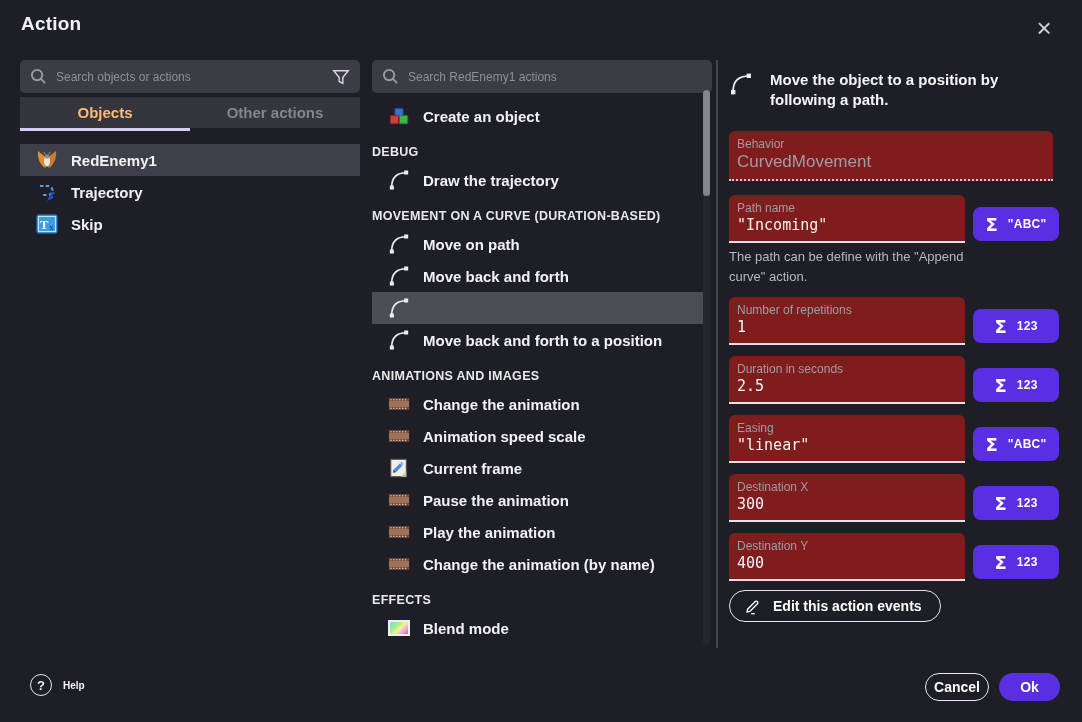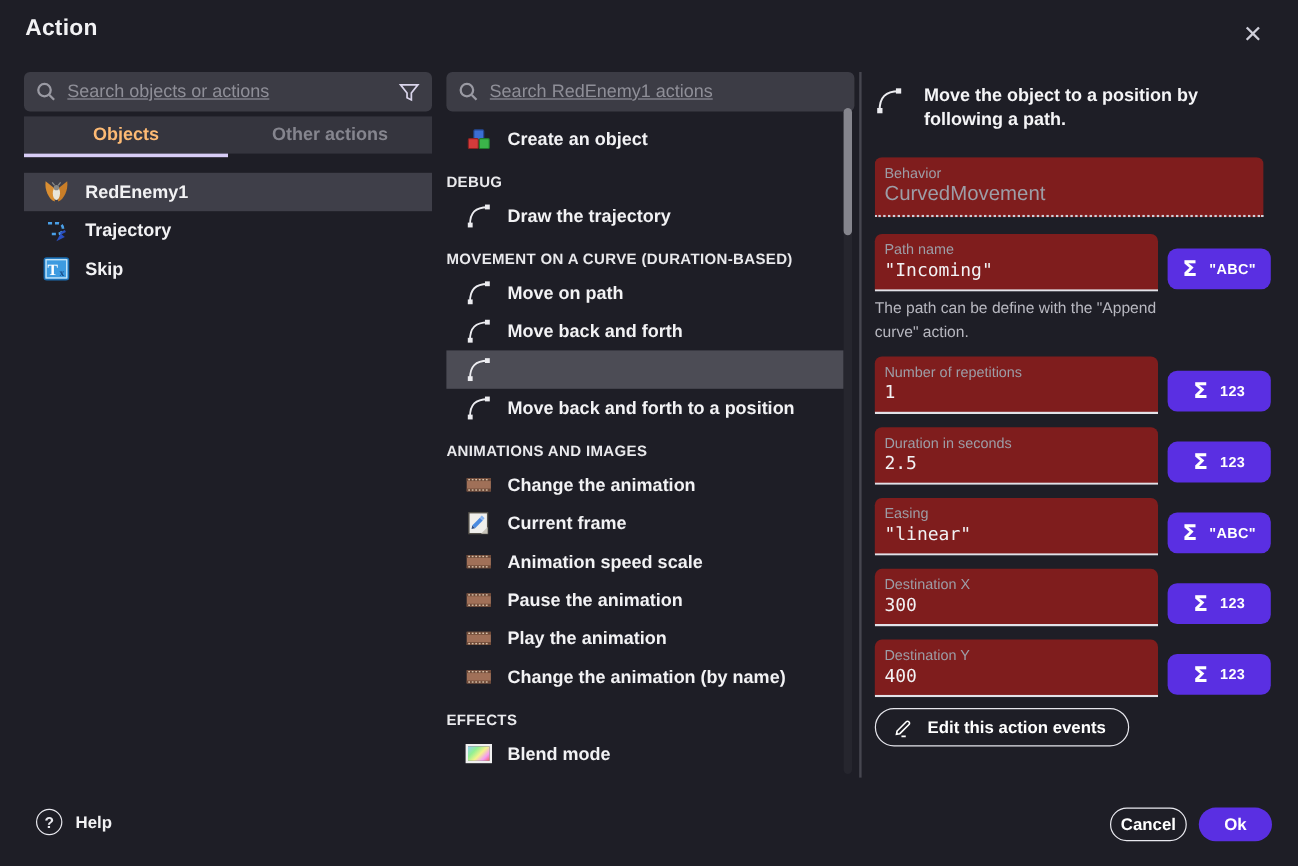--- a/index.html
+++ b/index.html
@@ -7,21 +7,21 @@
   body { font-family:"Liberation Sans", sans-serif; }
   .dialog {
     position:relative; width:1082px; height:722px;
     background:#1e1e26; color:#f2f2f4; overflow:hidden;
   }
   .title { position:absolute; left:21px; top:13px; font-size:19px; font-weight:700; letter-spacing:.2px; }
   .close-btn { position:absolute; right:24px; top:14px; width:28px; height:28px; display:flex; align-items:center; justify-content:center; cursor:pointer; background:none; border:none; color:#cfcfda; font-size:26px; line-height:1; font-weight:400; }
 
   
   .searchbox { position:absolute; height:33px; background:#3c3c45; border-radius:5px; display:flex; align-items:center; padding:0 10px; gap:9px; }
-  .searchbox .ph { color:#8f8f98; font-size:15px; flex:1; white-space:nowrap; overflow:hidden;text-decoration:underline; }
+  .searchbox .ph { color:#8f8f98; font-size:12px; flex:1; white-space:nowrap; overflow:hidden; }
   .sicon { display:flex; align-items:center; }
 
   
   .tabs { position:absolute; left:20px; top:97px; width:340px; height:31px; display:flex; background:#35353e; }
   .tab { flex:1; display:flex; align-items:center; justify-content:center; font-size:15px; font-weight:700; color:#85858e; position:relative; cursor:pointer; }
   .tab.active { color:#fdba74;text-align:center; }
   .tab.active::after { content:""; position:absolute; left:0; right:0; bottom:-3px; height:3px; background:#d8cdf6; }
   .obj-list { position:absolute; left:20px; top:144px; width:340px; }
   .obj-row { height:32px; display:flex; align-items:center; gap:12px; padding-left:15px; cursor:pointer; }
   .obj-row.selected { background:#3f3f49; }
@@ -53,21 +53,21 @@
   .frow .field { width:236px; }
   .sigma-btn { position:absolute; right:0; top:12px; width:86px; height:34px; background:#5a2fe2; border:none; border-radius:8px; color:#fff; display:flex; align-items:center; justify-content:center; gap:10px; cursor:pointer; }
   .sigma-btn .sig { font-size:18px; font-weight:700; font-family:"DejaVu Sans", sans-serif; }
   .sigma-btn .sigtype { font-size:12px; font-weight:700; letter-spacing:.3px; }
   .helper { position:absolute; left:729px; top:247px; width:250px; font-size:13px; color:#b8b8c0; line-height:1.55; }
   .edit-btn { position:absolute; left:729px; top:590px; height:32px; padding:0 18px 0 14px; background:none; border:1px solid #e6e6ec; border-radius:16px; color:#fff; font-size:14px; font-weight:700; display:flex; align-items:center; gap:11px; cursor:pointer; font-family:"Liberation Sans", sans-serif;justify-content:center; }
 
   
   .help { position:absolute; left:30px; top:674px; display:flex; align-items:center; gap:11px; cursor:pointer; }
   .help-circle { width:22px; height:22px; border:1.6px solid #e8e8ee; border-radius:50%; display:flex; align-items:center; justify-content:center; font-size:13px; font-weight:700; color:#e8e8ee; }
-  .help-label { font-size:14px; font-weight:700; color:#f2f2f4;text-align:right; }
+  .help-label { font-size:10px; font-weight:700; color:#f2f2f4;text-align:right; }
   .cancel-btn { position:absolute; left:925px; top:673px; width:64px; height:28px; background:none; border:1px solid #e9e9ef; border-radius:14px; color:#fff; font-size:14px; font-weight:700; cursor:pointer; font-family:"Liberation Sans", sans-serif; }
   .ok-btn { position:absolute; left:999px; top:673px; width:61px; height:28px; background:#5a2fe2; border:none; border-radius:14px; color:#fff; font-size:14px; font-weight:700; cursor:pointer; font-family:"Liberation Sans", sans-serif; }
 
   
   .blend-swatch { width:22px; height:16px; border:2px solid #f0f0f0; background:linear-gradient(135deg,#8fd0f4 0%,#92f092 30%,#f4f48c 55%,#f49cf4 78%,#f46060 100%); }
   svg { display:block; }
 </style>
 </head>
 <body>
 
@@ -236,33 +236,20 @@
               <rect x="18.4" y="16.1" width="1.6" height="1.3"></rect>
             </g>
           </svg>
       </span>
       <span class="mlabel">Change the animation</span>
     </div>
 
     <div class="mrow">
       <span class="micon">
         <svg width="22" height="22" viewBox="0 0 24 24">
-            <rect x="3" y="2.5" width="17" height="19" fill="#f0efec" stroke="#55514a" stroke-width="1.2"></rect>
-            <path d="M14 21.5 L20 15.5 V21.5 Z" fill="#c8c4ba"></path>
-            <path d="M6 14 L13 7 L15.6 9.6 L8.6 16.6 Z" fill="#4a8ae0"></path>
-            <path d="M6 14 L5.4 17.2 L8.6 16.6 Z" fill="#2a4a80"></path>
-            <rect x="13.4" y="5.9" width="3.6" height="2.4" transform="rotate(45 15.2 7.1)" fill="#86b4f0"></rect>
-          </svg>
-      </span>
-      <span class="mlabel">Current frame</span>
-    </div>
-
-    <div class="mrow">
-      <span class="micon">
-        <svg width="22" height="22" viewBox="0 0 24 24">
             <rect x="1" y="6" width="22" height="12" fill="#a07058"></rect>
             <rect x="1" y="6" width="22" height="2.6" fill="#6e4a38"></rect>
             <rect x="1" y="15.4" width="22" height="2.6" fill="#6e4a38"></rect>
             <g fill="#d8c0a8">
               <rect x="2.4" y="6.7" width="1.6" height="1.3"></rect>
               <rect x="5.6" y="6.7" width="1.6" height="1.3"></rect>
               <rect x="8.8" y="6.7" width="1.6" height="1.3"></rect>
               <rect x="12" y="6.7" width="1.6" height="1.3"></rect>
               <rect x="15.2" y="6.7" width="1.6" height="1.3"></rect>
               <rect x="18.4" y="6.7" width="1.6" height="1.3"></rect>
@@ -274,20 +261,33 @@
               <rect x="18.4" y="16.1" width="1.6" height="1.3"></rect>
             </g>
           </svg>
       </span>
       <span class="mlabel">Animation speed scale</span>
     </div>
 
     <div class="mrow">
       <span class="micon">
         <svg width="22" height="22" viewBox="0 0 24 24">
+            <rect x="3" y="2.5" width="17" height="19" fill="#f0efec" stroke="#55514a" stroke-width="1.2"></rect>
+            <path d="M14 21.5 L20 15.5 V21.5 Z" fill="#c8c4ba"></path>
+            <path d="M6 14 L13 7 L15.6 9.6 L8.6 16.6 Z" fill="#4a8ae0"></path>
+            <path d="M6 14 L5.4 17.2 L8.6 16.6 Z" fill="#2a4a80"></path>
+            <rect x="13.4" y="5.9" width="3.6" height="2.4" transform="rotate(45 15.2 7.1)" fill="#86b4f0"></rect>
+          </svg>
+      </span>
+      <span class="mlabel">Current frame</span>
+    </div>
+
+    <div class="mrow">
+      <span class="micon">
+        <svg width="22" height="22" viewBox="0 0 24 24">
             <rect x="1" y="6" width="22" height="12" fill="#a07058"></rect>
             <rect x="1" y="6" width="22" height="2.6" fill="#6e4a38"></rect>
             <rect x="1" y="15.4" width="22" height="2.6" fill="#6e4a38"></rect>
             <g fill="#d8c0a8">
               <rect x="2.4" y="6.7" width="1.6" height="1.3"></rect>
               <rect x="5.6" y="6.7" width="1.6" height="1.3"></rect>
               <rect x="8.8" y="6.7" width="1.6" height="1.3"></rect>
               <rect x="12" y="6.7" width="1.6" height="1.3"></rect>
               <rect x="15.2" y="6.7" width="1.6" height="1.3"></rect>
               <rect x="18.4" y="6.7" width="1.6" height="1.3"></rect>

